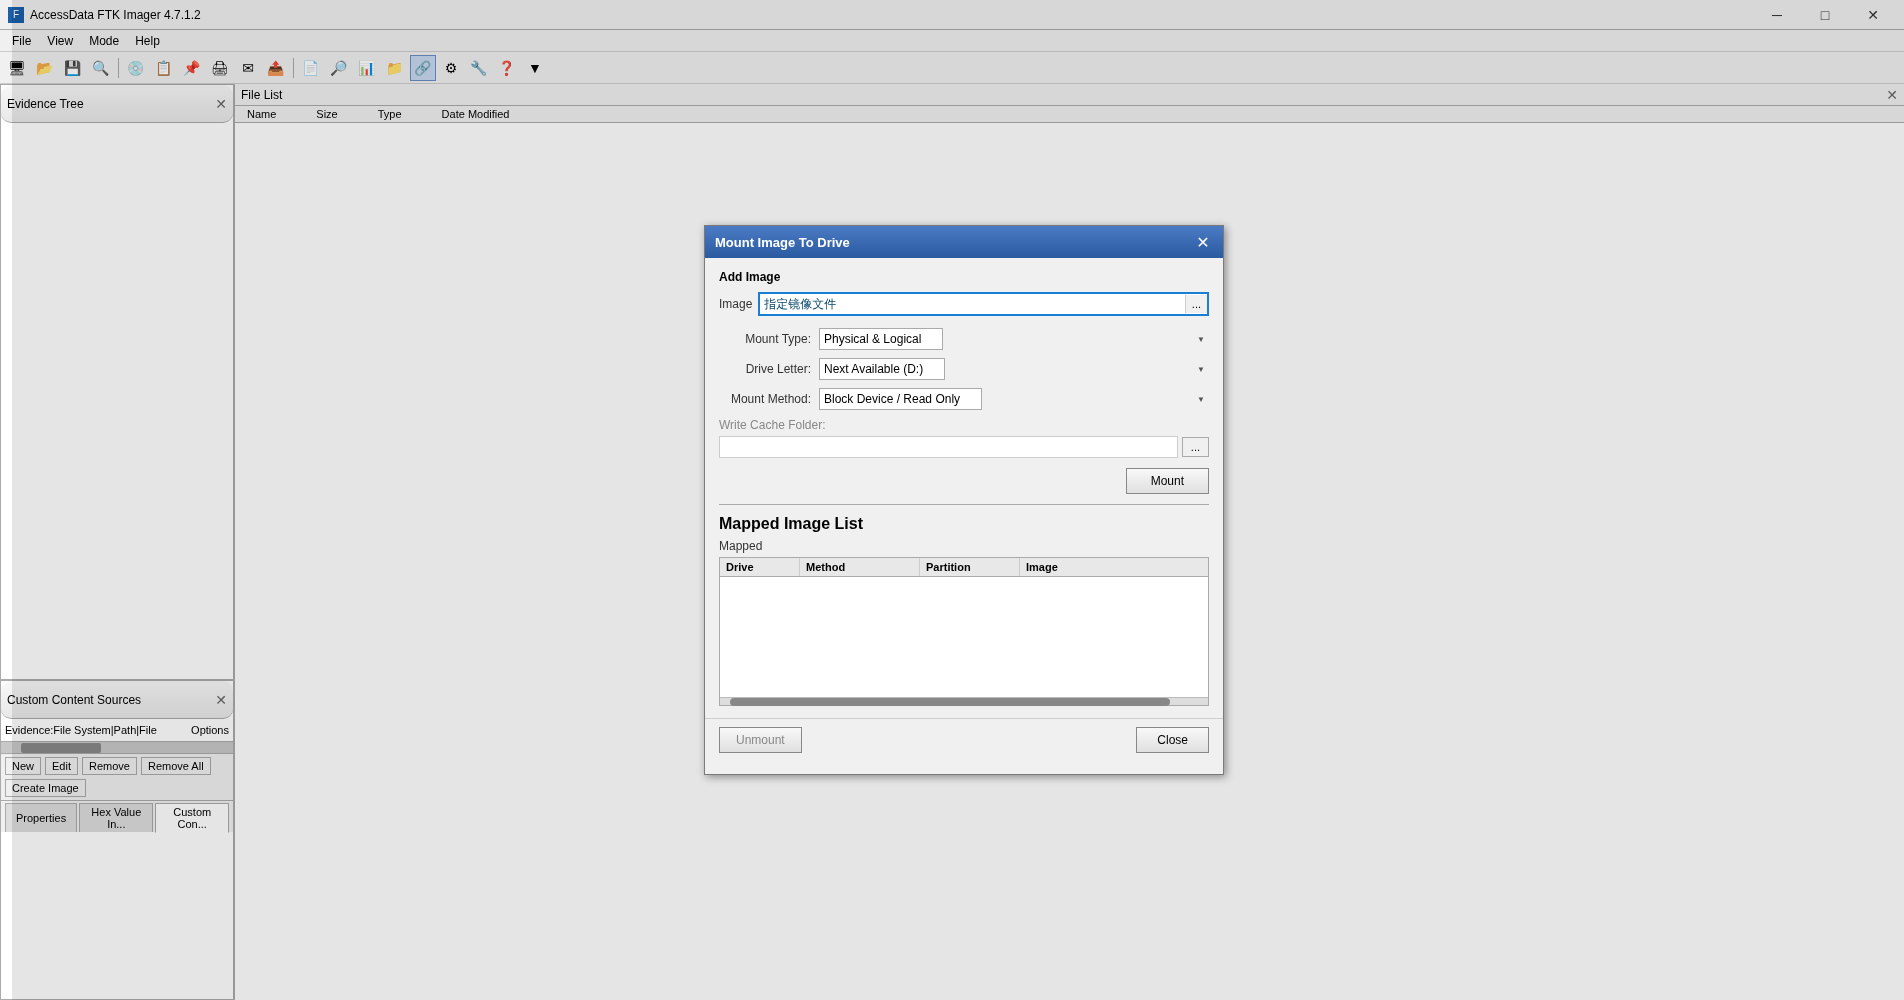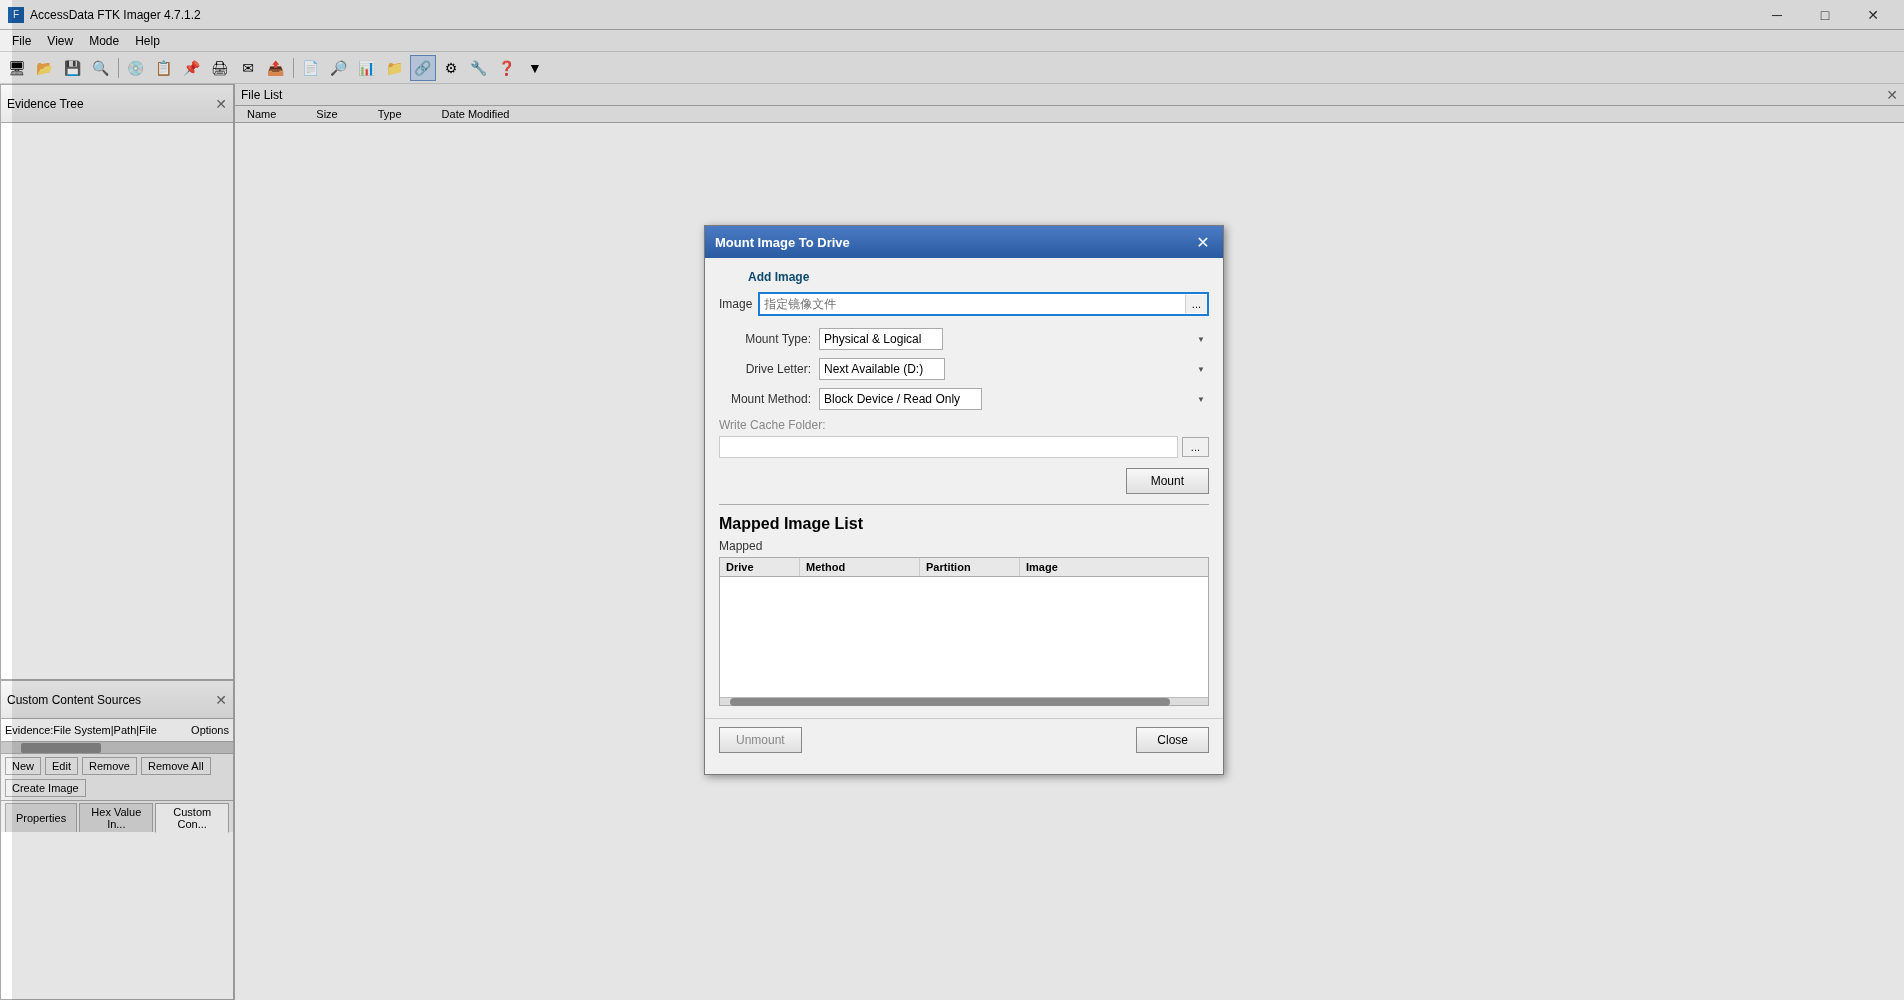--- a/index.html
+++ b/index.html
@@ -127,20 +127,21 @@
     .panel-header {
       background: linear-gradient(to bottom, #f8f8f8, #e8e8e8);
       border-bottom: 1px solid #aaa;
       padding: 18px 6px;
       display: flex;
       align-items: center;
       justify-content: space-between;
       font-size: 12px;
       font-weight: normal;
       height: 38px;
+      border-radius: 10px;
     }
     .panel-close {
       cursor: pointer;
       font-size: 14px;
       color: #666;
       border: none;
       background: none;
     }
 
     .evidence-tree {
@@ -278,23 +279,22 @@
       align-items: center;
       justify-content: center;
     }
     .dialog-body {
       padding: 12px 14px;
     }
 
     .section-label {
       font-size: 12px;
       font-weight: bold;
-      color: #0c4a6e;
+      color: #000000;
       margin-bottom: 8px;
-      margin-left: 29px;
     }
 
     .image-row {
       display: flex;
       align-items: center;
       margin-bottom: 12px;
     }
     .field-label-inline {
       font-size: 12px;
       margin-right: 6px;
@@ -615,21 +615,21 @@
       <button class="dialog-close">✕</button>
     </div>
 
     <div class="dialog-body">
 
       <div class="section-label">Add Image</div>
 
       <div class="image-row">
         <span class="field-label-inline">Image</span>
         <div class="image-input-wrapper">
-          <input class="image-input" type="text" value="指定镜像文件" style="color: #737373;">
+          <input class="image-input" type="text" value="指定镜像文件" style="color: #0c4a6e;">
           <button class="browse-btn">...</button>
         </div>
       </div>
 
       <div class="form-row">
         <span class="form-label">Mount Type:</span>
         <div class="select-wrapper">
           <select class="form-select">
             <option>Physical &amp; Logical</option>
             <option>Physical</option>

